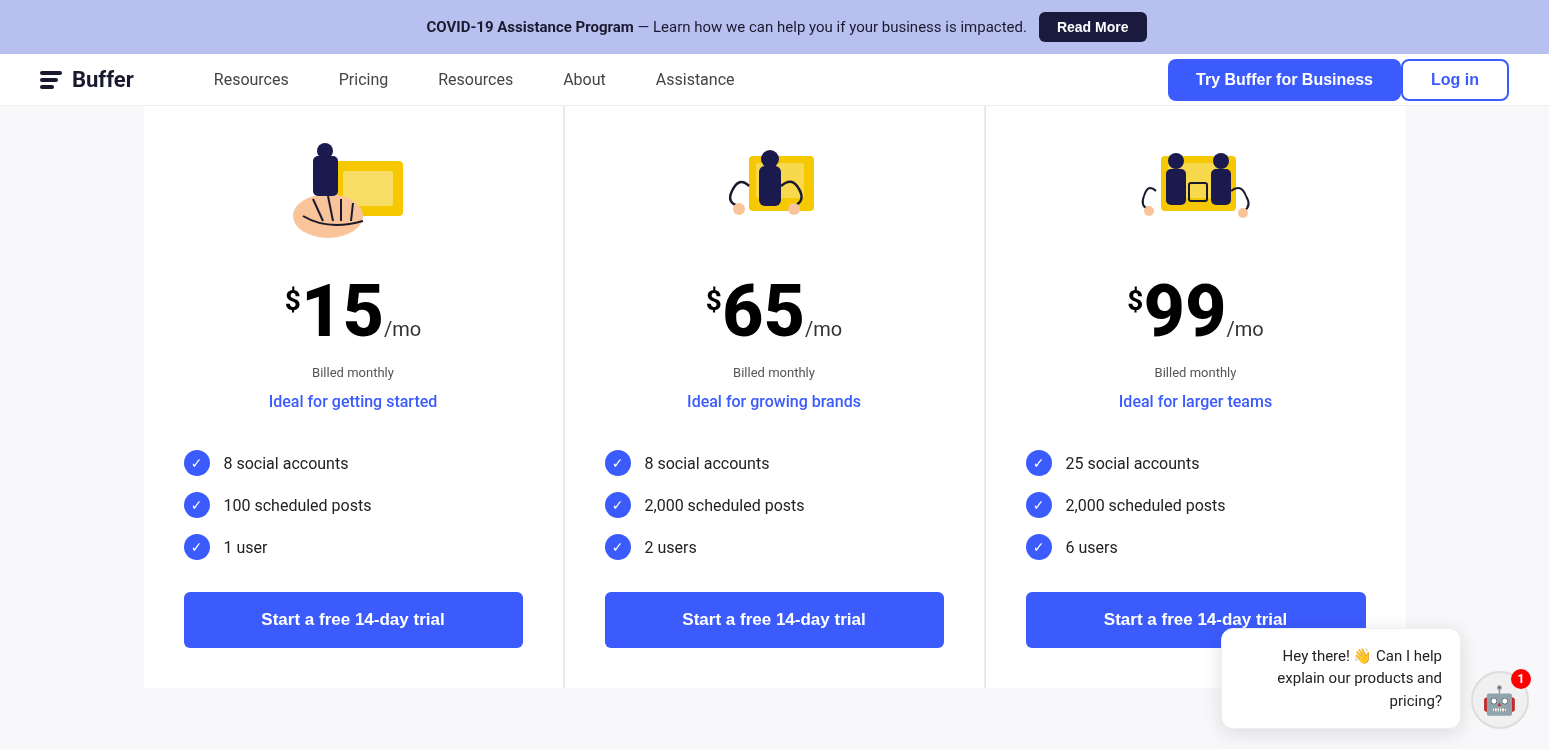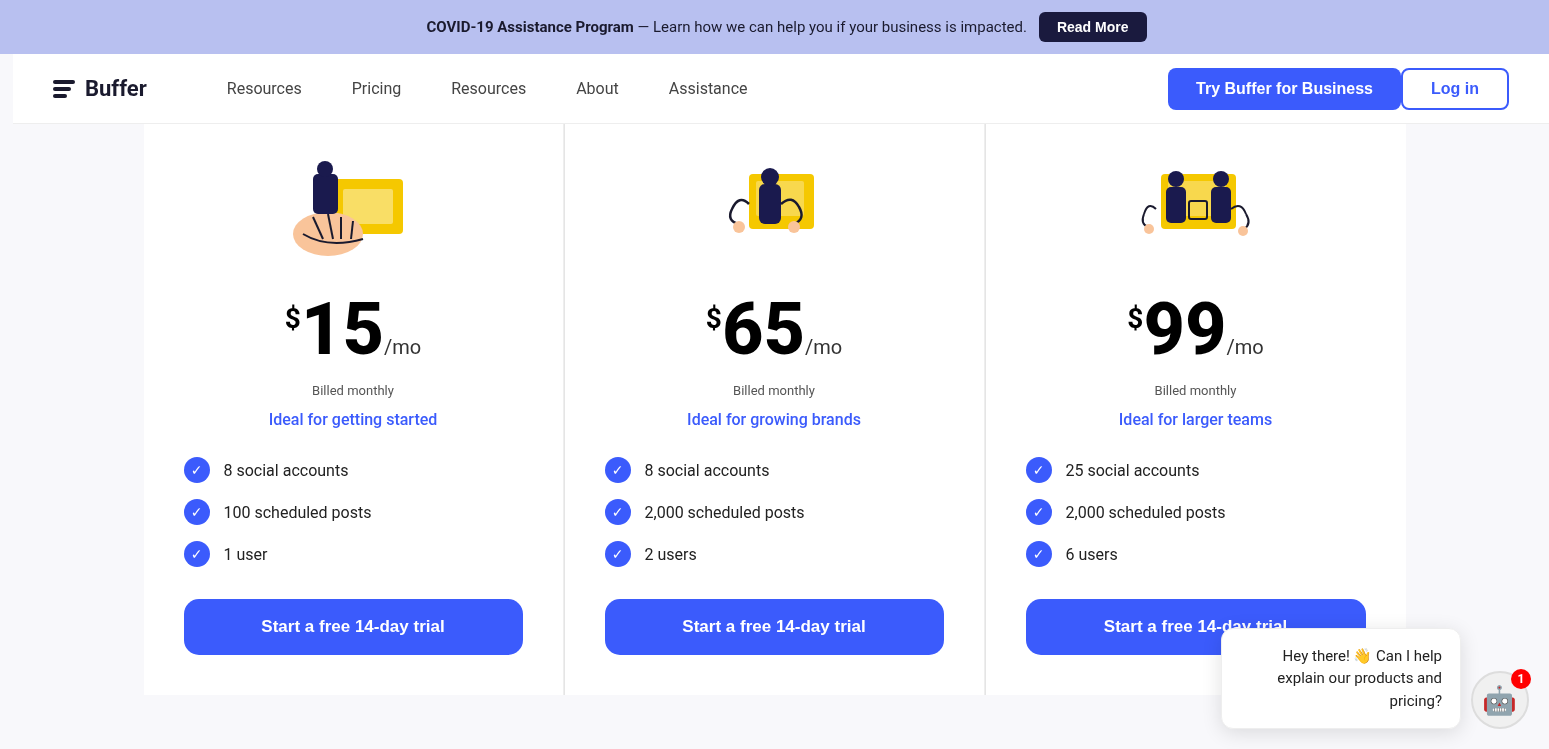--- a/index.html
+++ b/index.html
@@ -29,23 +29,22 @@
       cursor: pointer;
       white-space: nowrap;
     }
 
     
     .header {
       background: #fff;
       display: flex;
       align-items: center;
       padding: 0 40px;
-      height: 70px;
+      height: 52px;
       border-bottom: 1px solid #eee;
-      margin-left: 13px;
     }
     .logo {
       display: flex;
       align-items: center;
       gap: 10px;
       font-size: 22px;
       font-weight: 700;
       color: #1a1a2e;
       text-decoration: none;
       margin-right: 60px;
@@ -161,21 +160,21 @@
     .billing-text {
       font-size: 13px;
       color: #555;
       margin-bottom: 12px;
     }
 
     .tagline {
       color: #3b5bfc;
       font-size: 16px;
       font-weight: 500;
-      margin-bottom: 28px;
+      margin-bottom: 39px;
     }
 
     .features {
       list-style: none;
       width: 100%;
       display: flex;
       flex-direction: column;
       gap: 16px;
       margin-bottom: 32px;
     }
@@ -198,21 +197,21 @@
       color: #fff;
       font-size: 14px;
     }
 
     .trial-btn {
       width: 100%;
       background: #3b5bfc;
       color: #fff;
       border: none;
       padding: 18px;
-      border-radius: 15px;
+      border-radius: 6px;
       font-size: 17px;
       font-weight: 600;
       cursor: pointer;
       margin-top: auto;
     }
 
     
     .chat-widget {
       position: fixed;
       bottom: 20px;

